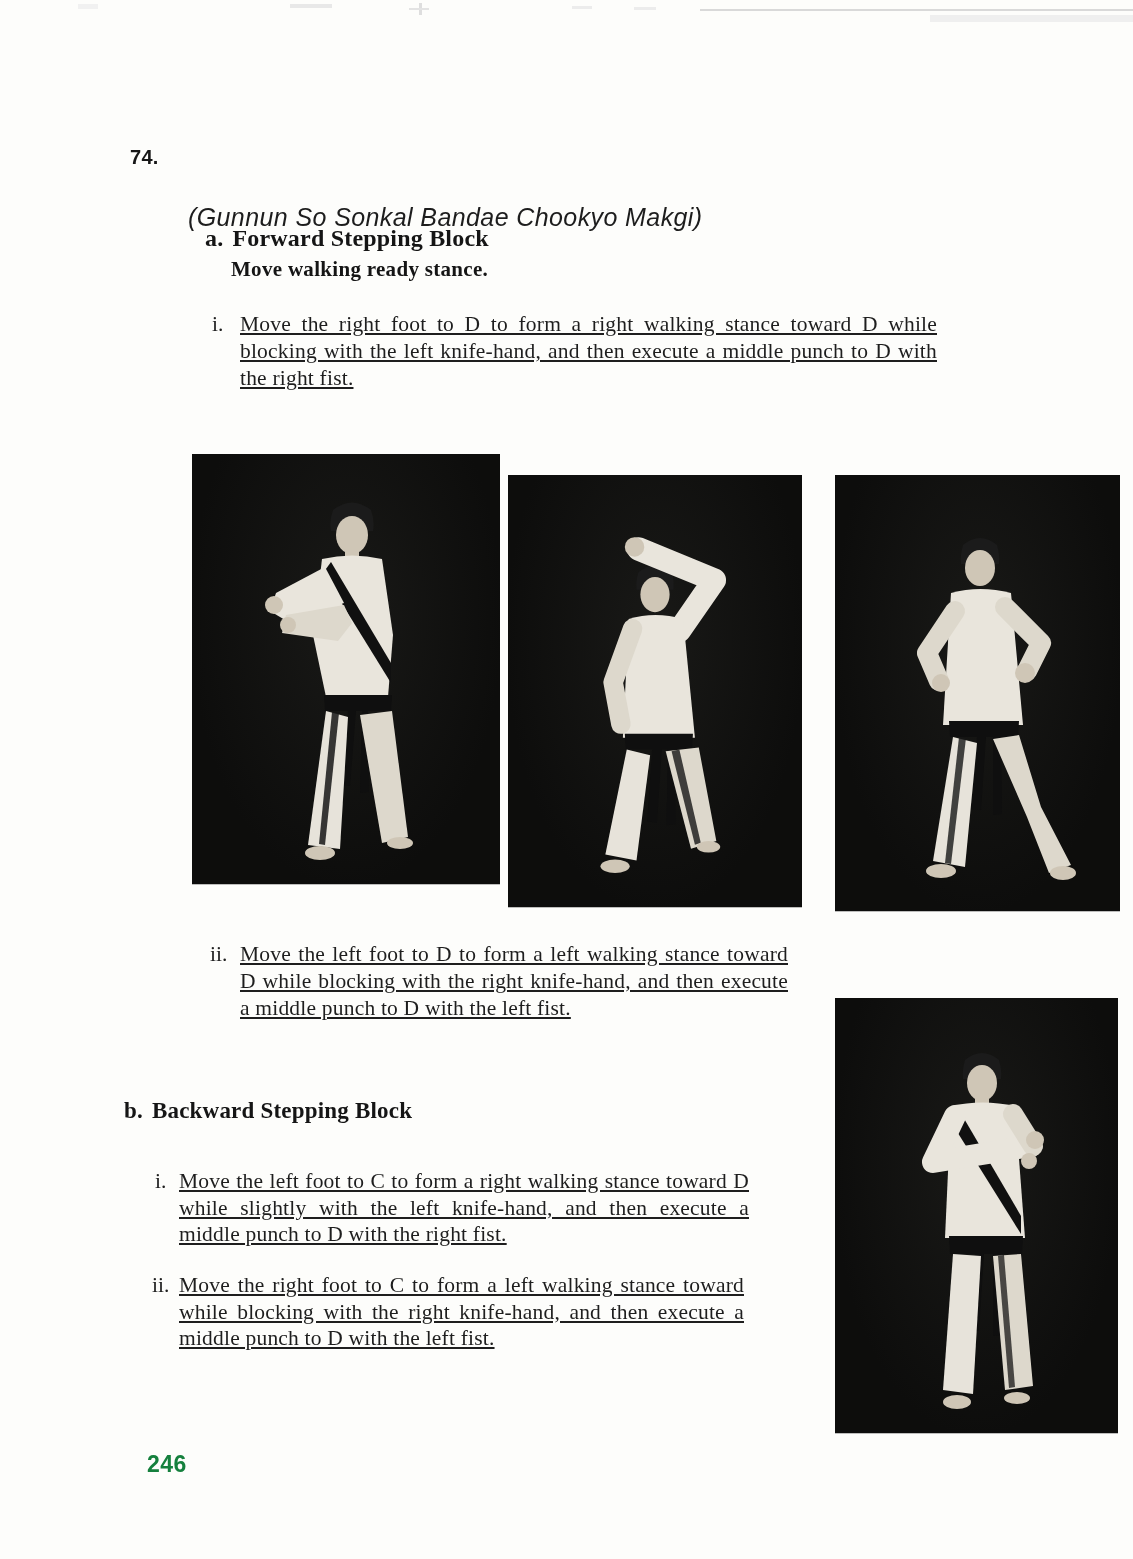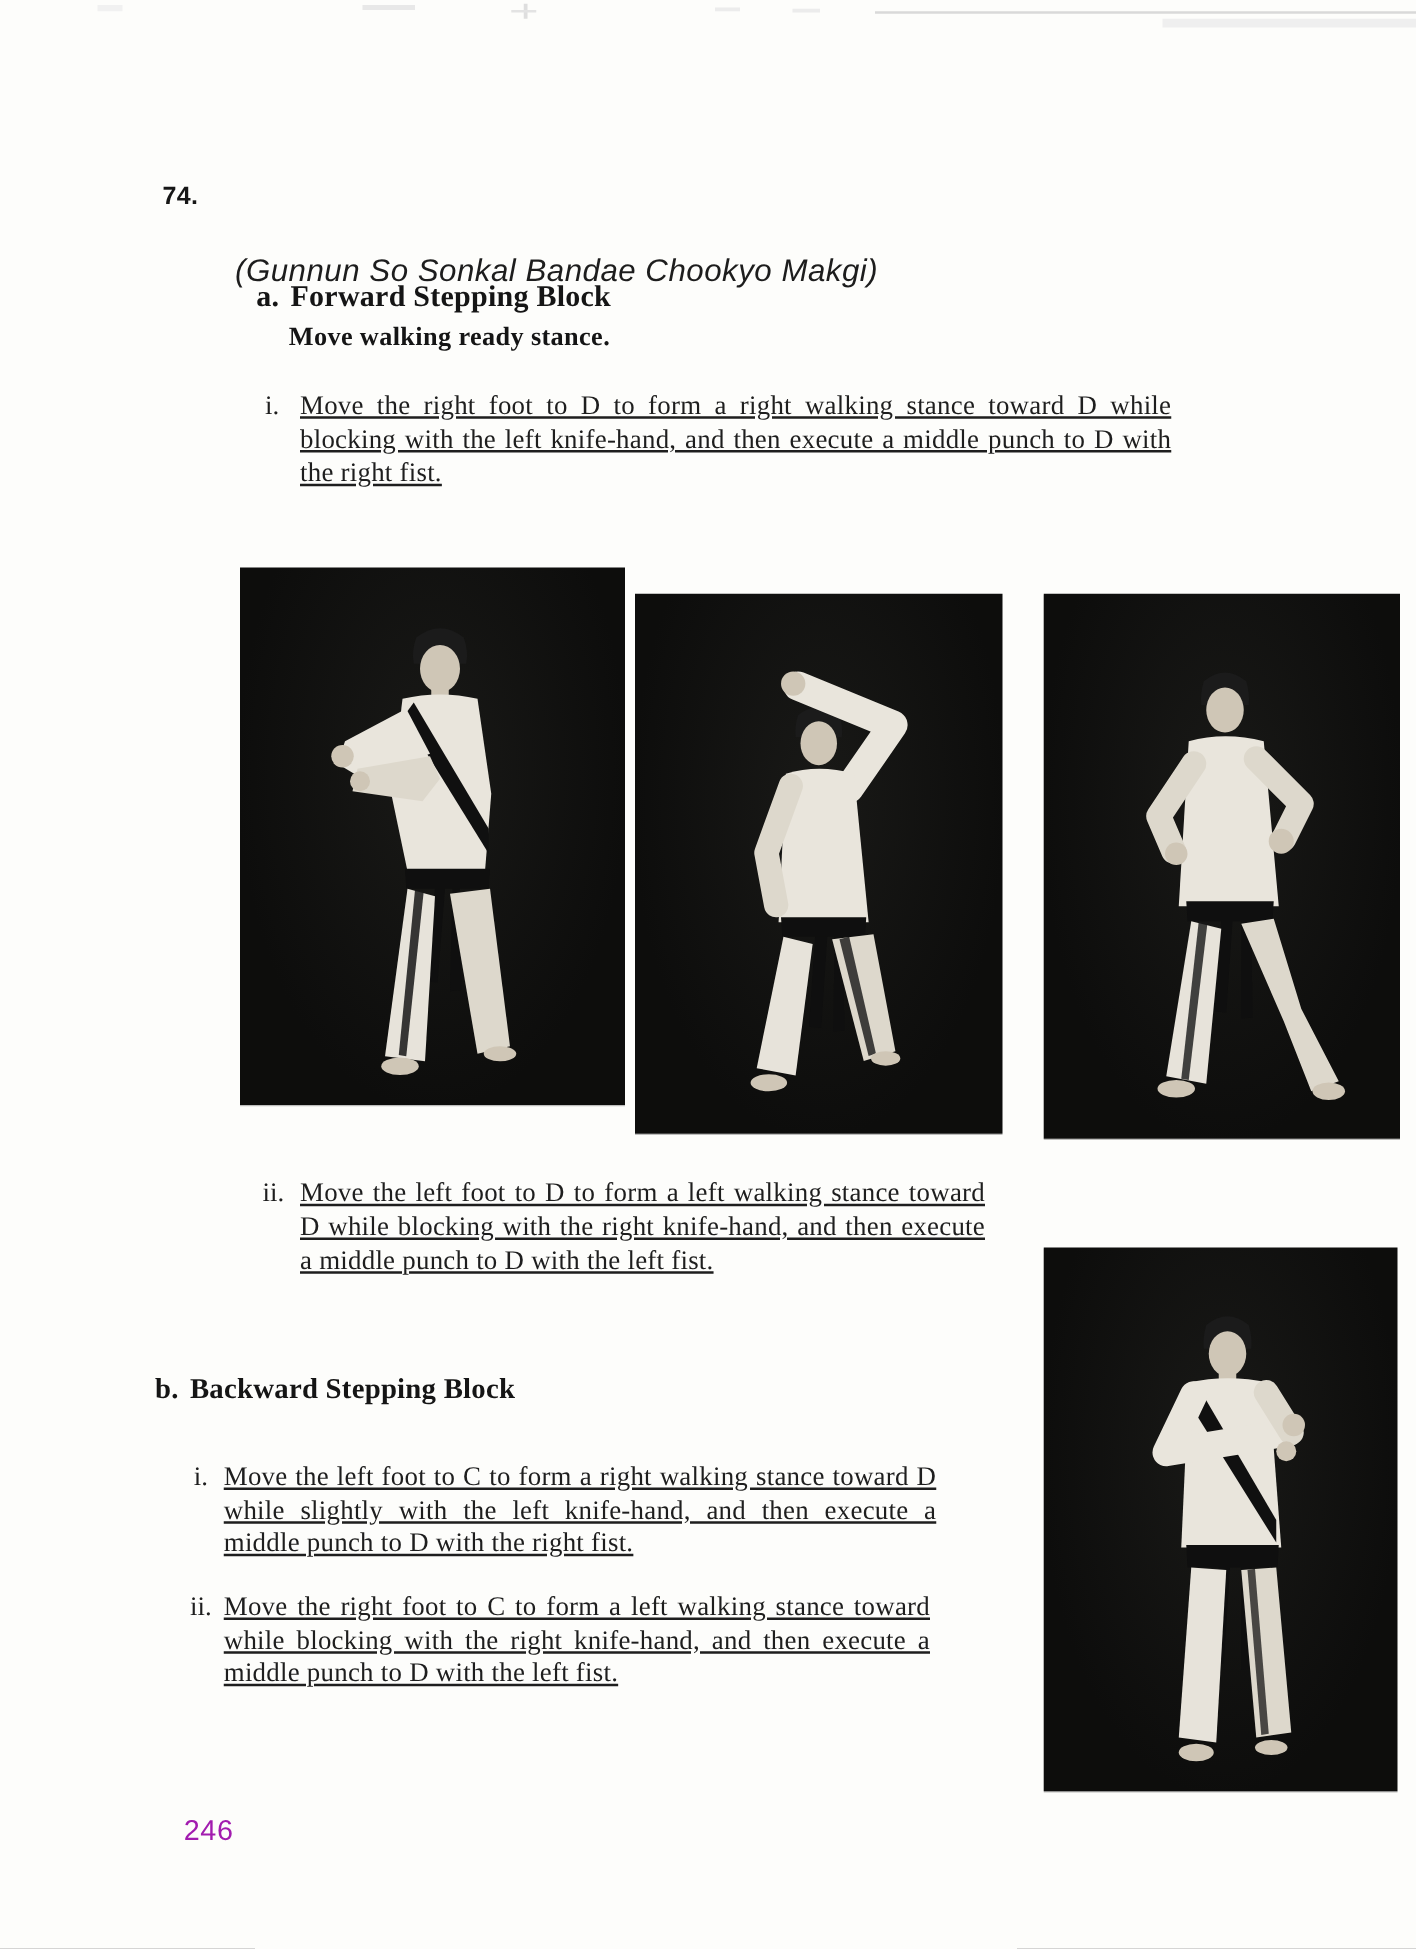--- a/index.html
+++ b/index.html
@@ -44,22 +44,22 @@
     text-align:justify;letter-spacing:.2px;text-decoration:underline;
   }
   .b-item .marker,.b-item .itext{line-height:26.5px;}
 
   .caption{
     position:absolute;left:858px;top:918px;width:258px;
     font-weight:bold;font-size:21px;line-height:30px;color:#151515;letter-spacing:.2px;
   }
   .page-number{
     position:absolute;left:147px;top:1451px;
-    font-family:"Liberation Sans",sans-serif;font-weight:normal;
-    font-size:23px;color:#a21caf;letter-spacing:.5px;
+    font-family:"Liberation Sans",sans-serif;font-weight:bold;
+    font-size:23px;color:#15803d;letter-spacing:.5px;
   }
   
   .photo{
     position:absolute;
     background:radial-gradient(ellipse at 50% 38%, #191917 0%, #0d0d0c 72%);
     box-shadow:0 1px 0 rgba(0,0,0,.25);
   }
   .photo svg{display:block;width:100%;height:100%;}
 </style>
 </head>

